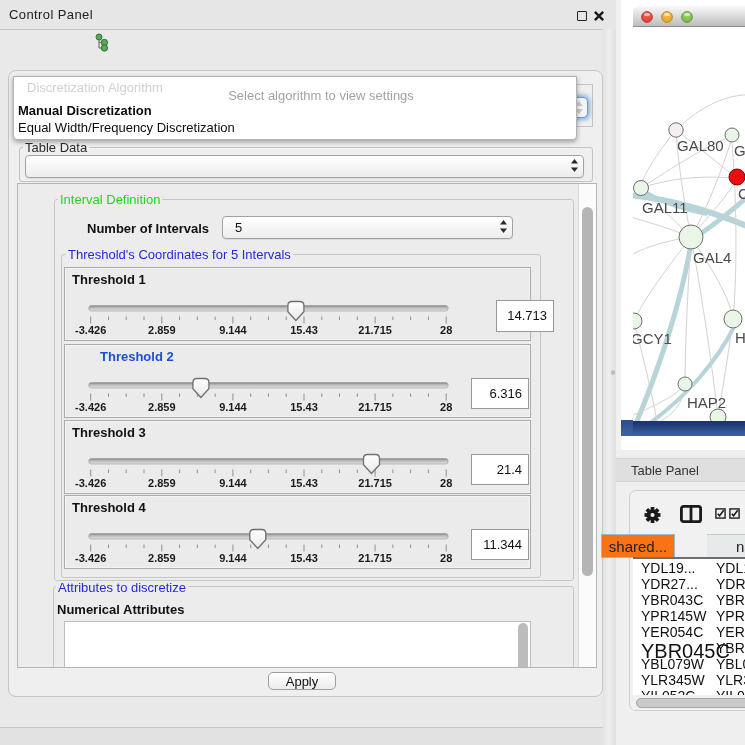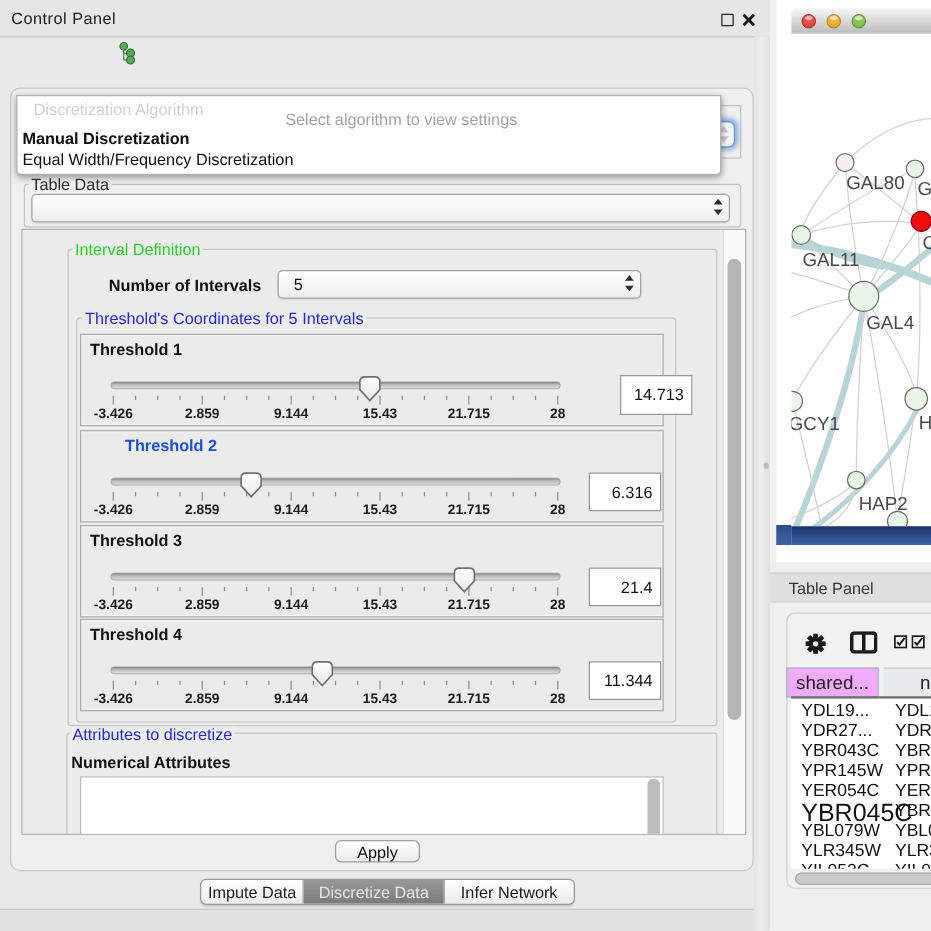--- a/index.html
+++ b/index.html
@@ -246,25 +246,20 @@
       <div class="tfield" style="left:453px;top:344.5px;width:58px;height:31.5px;">11.344</div>
 <div class="gb" style="left:35px;top:402px;width:519px;height:110px;border-color:#c6c6c6;"></div>
 <div class="gbl" style="left:38px;top:397px;color:#2828d8;">Attributes to discretize</div>
 <div class="abs" style="left:39px;top:418px;font-size:13px;font-weight:bold;color:#111;">Numerical Attributes</div>
 <div class="abs" style="left:46px;top:436.5px;width:467px;height:49px;background:#ffffff;border:1px solid #bdbdbd;box-sizing:border-box;"></div>
 <div class="abs" style="left:500px;top:439px;width:10px;height:50px;background:#bcbcbc;border-radius:5px;"></div>
 </div>
 <div class="abs" style="left:578px;top:184px;width:18px;height:483px;background:#fbfbfb;border-left:1px solid #dadada;box-sizing:border-box;"></div>
 <div class="abs" style="left:581.5px;top:207px;width:11px;height:369px;background:#b5b5b5;border-radius:6px;"></div>
 <div class="abs" style="left:268px;top:672px;width:68px;height:18px;border:1px solid #9f9f9f;border-radius:5px;background:linear-gradient(#ffffff,#ececec);box-sizing:border-box;display:flex;align-items:center;justify-content:center;font-size:13px;color:#111;">Apply</div>
-<div class="seg" style="left:160px;top:703px;width:300px;height:21px;border-radius:5px;">
-<div style="width:83px;">Impute Data</div>
-<div class="sel" style="width:113px;">Discretize Data</div>
-<div style="width:104px;">Infer Network</div>
-</div>
 <div class="abs" style="left:0;top:727px;width:616px;height:18px;background:#e2e2e2;border-top:1px solid #c8c8c8;"></div>
 <div class="abs" style="left:13px;top:75.5px;width:564px;height:64.5px;background:#ffffff;border:1px solid #b2b2b2;border-radius:0 0 4px 4px;box-shadow:0 2px 5px rgba(0,0,0,0.35);box-sizing:border-box;"></div>
 <div class="abs" style="left:27px;top:79.5px;font-size:13px;color:#d0d0d0;">Discretization Algorithm</div>
 <div class="abs" style="left:13px;top:88px;width:616px;text-align:center;font-size:13px;color:#a3a3a3;">Select algorithm to view settings</div>
 <div class="abs" style="left:18px;top:103px;font-size:13px;font-weight:bold;color:#0d0d0d;">Manual Discretization</div>
 <div class="abs" style="left:18px;top:120px;font-size:13px;color:#0d0d0d;">Equal Width/Frequency Discretization</div>
 <div class="abs" style="left:603px;top:29px;width:13px;height:716px;background:linear-gradient(90deg,#e3e3e3,#eeeeee 45%,#e0e0e0);"></div>
 <div class="abs" style="left:616px;top:0;width:5px;height:450px;background:#f1f1f1;"></div>
 <div class="abs" style="left:611px;top:370px;width:4px;height:5px;background:#bdbdbd;border-radius:2px;"></div>
 <div class="abs" style="left:621px;top:0;width:124px;height:450px;background:#ffffff;">
@@ -368,21 +363,21 @@
 <line x1="11" y1="1.4" x2="11" y2="16.6" stroke="#1a1a1a" stroke-width="2.8"></line>
     </svg>
 <svg class="abs" style="left:715px;top:507.5px;" width="11" height="11" viewBox="0 0 12 12">
 <rect x="1" y="1" width="10" height="10" fill="none" stroke="#1a1a1a" stroke-width="1.5"></rect>
 <path d="M3,6.2 L5,8.5 L9.5,2.5" fill="none" stroke="#1a1a1a" stroke-width="1.7"></path>
     </svg>
 <svg class="abs" style="left:729px;top:507.5px;" width="11" height="11" viewBox="0 0 12 12">
 <rect x="1" y="1" width="10" height="10" fill="none" stroke="#1a1a1a" stroke-width="1.5"></rect>
 <path d="M3,6.2 L5,8.5 L9.5,2.5" fill="none" stroke="#1a1a1a" stroke-width="1.7"></path>
     </svg>
-<div class="abs" style="left:629px;top:534px;width:74px;height:24px;background:#f0abfc;border:1px solid #9fb9c2;box-sizing:border-box;display:flex;align-items:center;justify-content:center;font-size:15px;color:#222;">shared...</div>
+<div class="abs" style="left:601px;top:534px;width:74px;height:24px;background:#f97316;border:1px solid #9fb9c2;box-sizing:border-box;display:flex;align-items:center;justify-content:center;font-size:15px;color:#222;">shared...</div>
 <div class="abs" style="left:707px;top:534px;width:38px;height:24px;background:#e7eaeb;border-top:1px solid #c9c9c9;box-sizing:border-box;display:flex;align-items:center;padding-left:29px;font-size:15px;color:#222;">na</div>
 <div class="abs" style="left:633px;top:557px;width:112px;height:1.5px;background:#6f6f6f;"></div>
 <div class="abs" style="left:633px;top:558.5px;width:112px;height:138px;background:#ffffff;"></div>
 <div class="abs" style="left:641px;top:560.0px;font-size:14px;color:#111;">YDL19...</div>
 <div class="abs" style="left:716px;top:560.0px;font-size:14px;color:#111;">YDL1</div>
 <div class="abs" style="left:641px;top:576.0px;font-size:14px;color:#111;">YDR27...</div>
 <div class="abs" style="left:716px;top:576.0px;font-size:14px;color:#111;">YDR2</div>
 <div class="abs" style="left:641px;top:592.1px;font-size:14px;color:#111;">YBR043C</div>
 <div class="abs" style="left:716px;top:592.1px;font-size:14px;color:#111;">YBR0</div>
 <div class="abs" style="left:641px;top:608.1px;font-size:14px;color:#111;">YPR145W</div>

